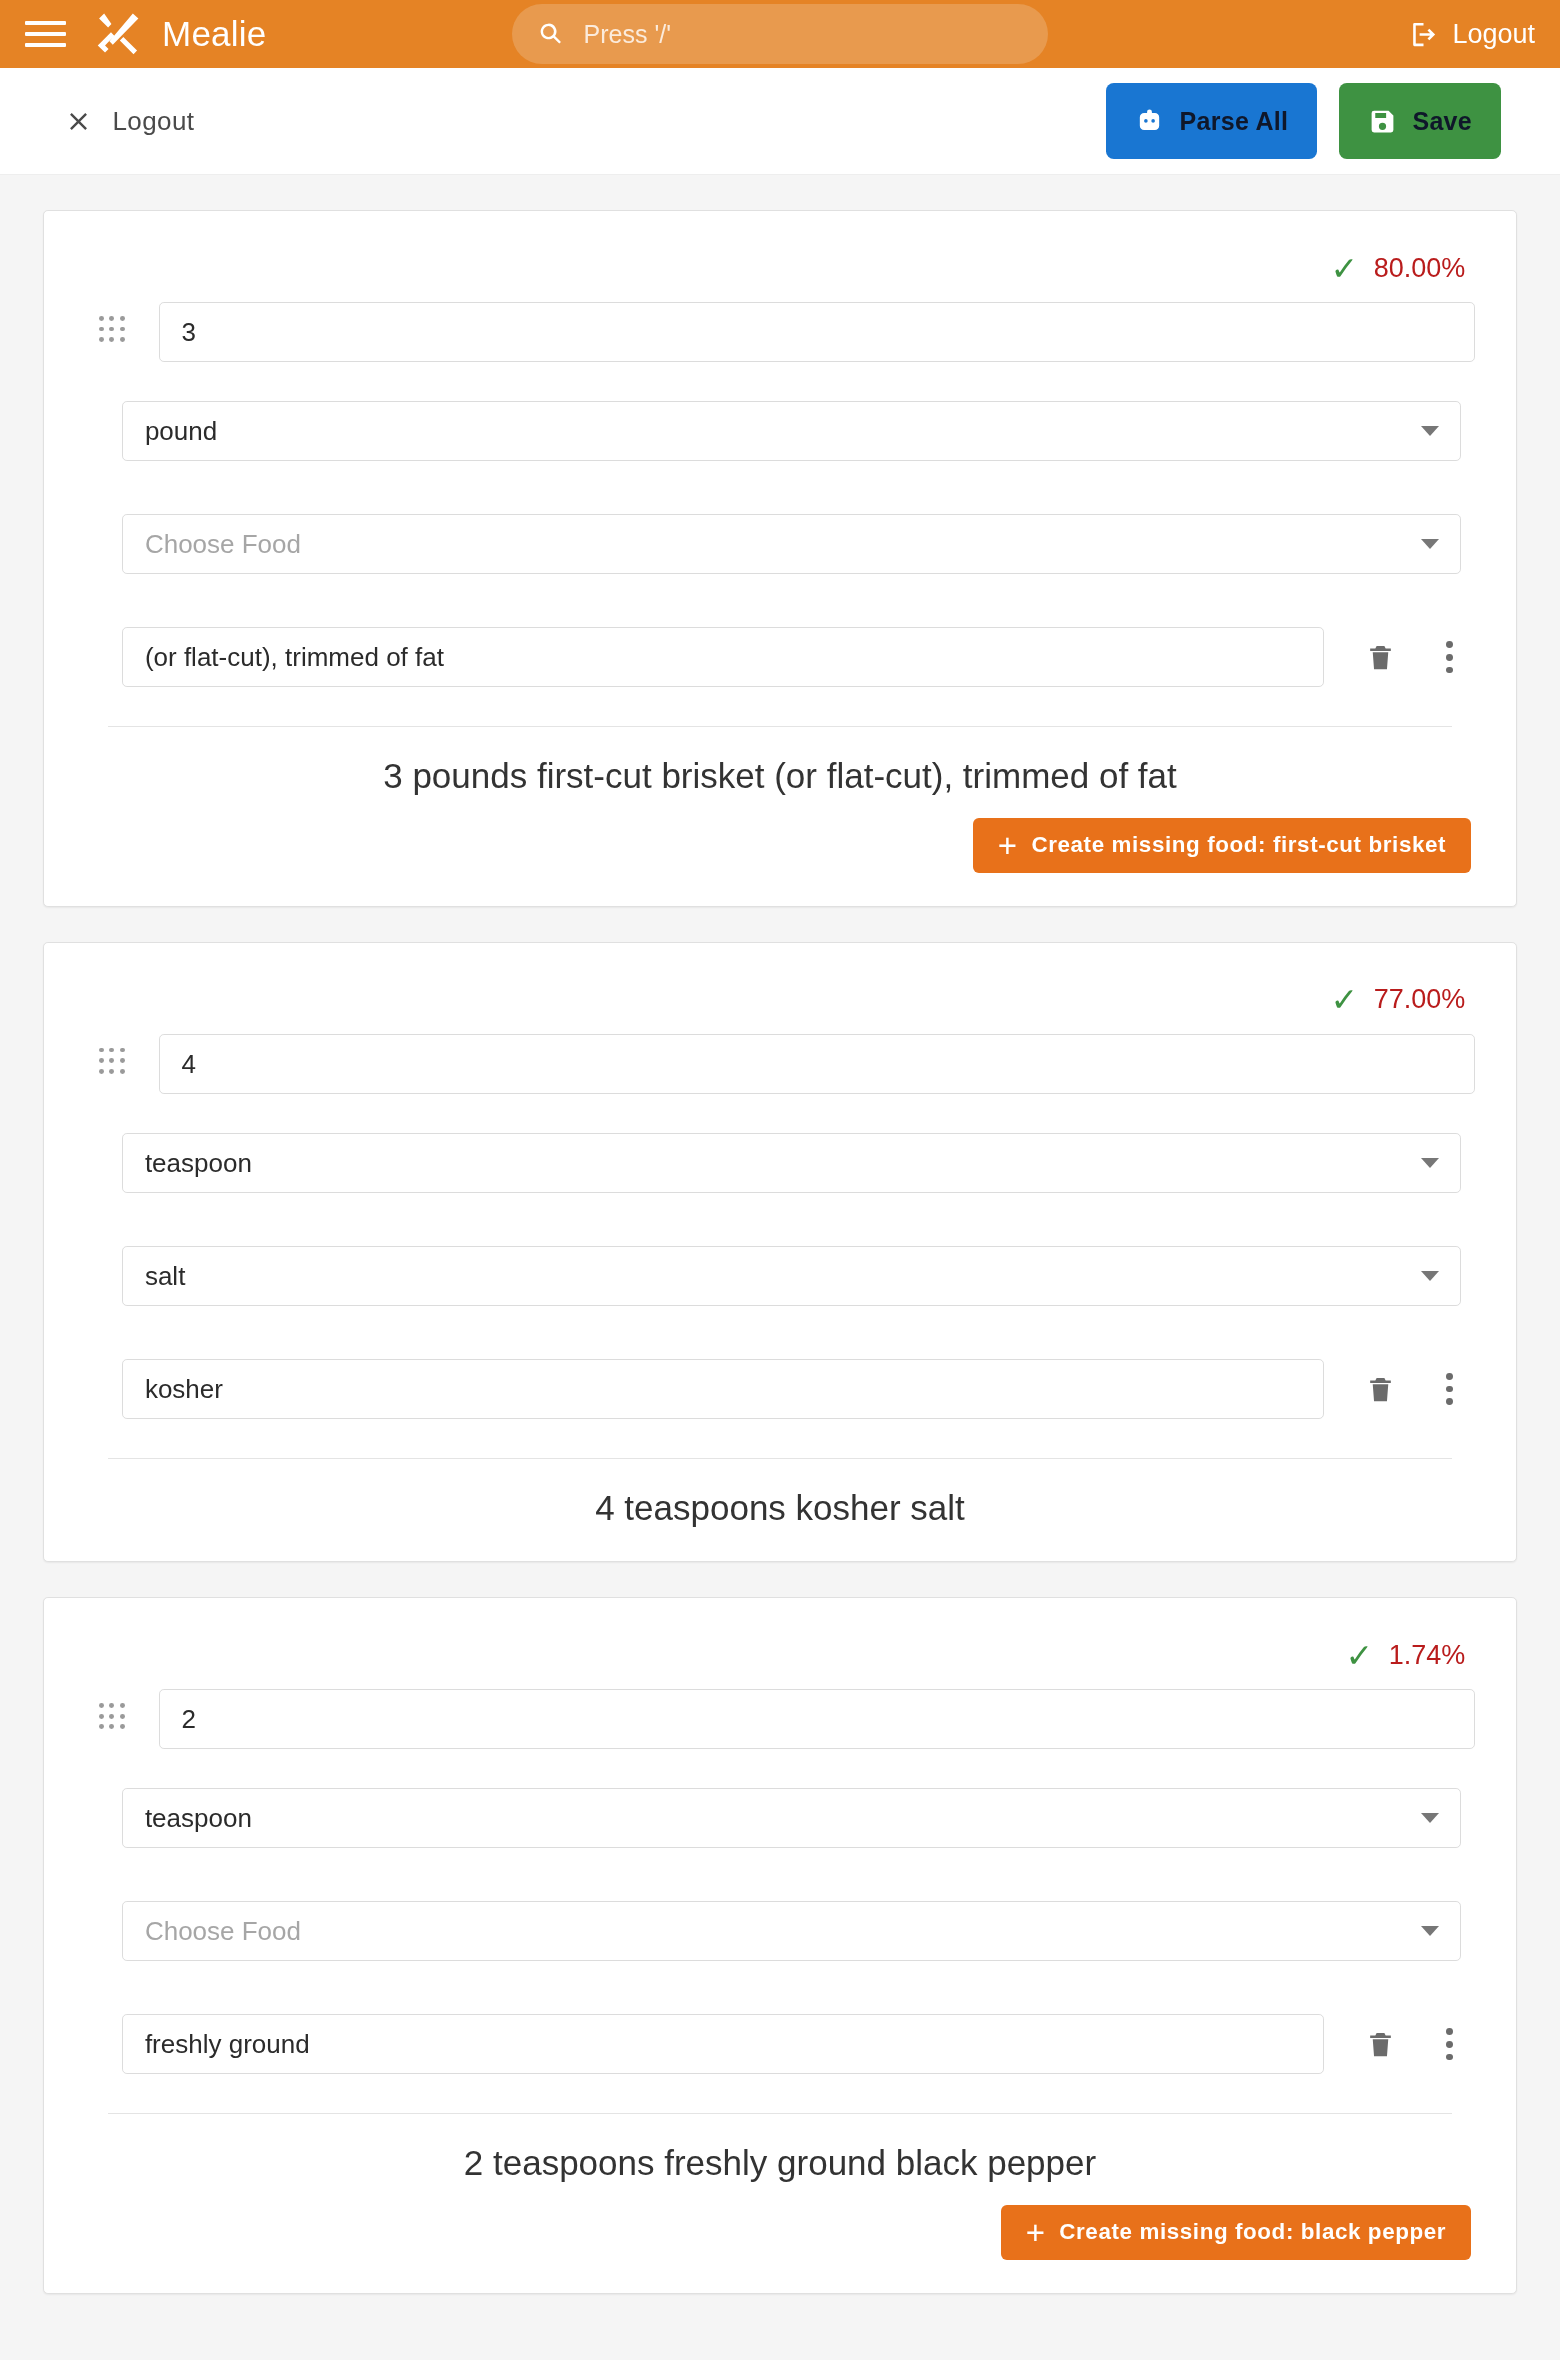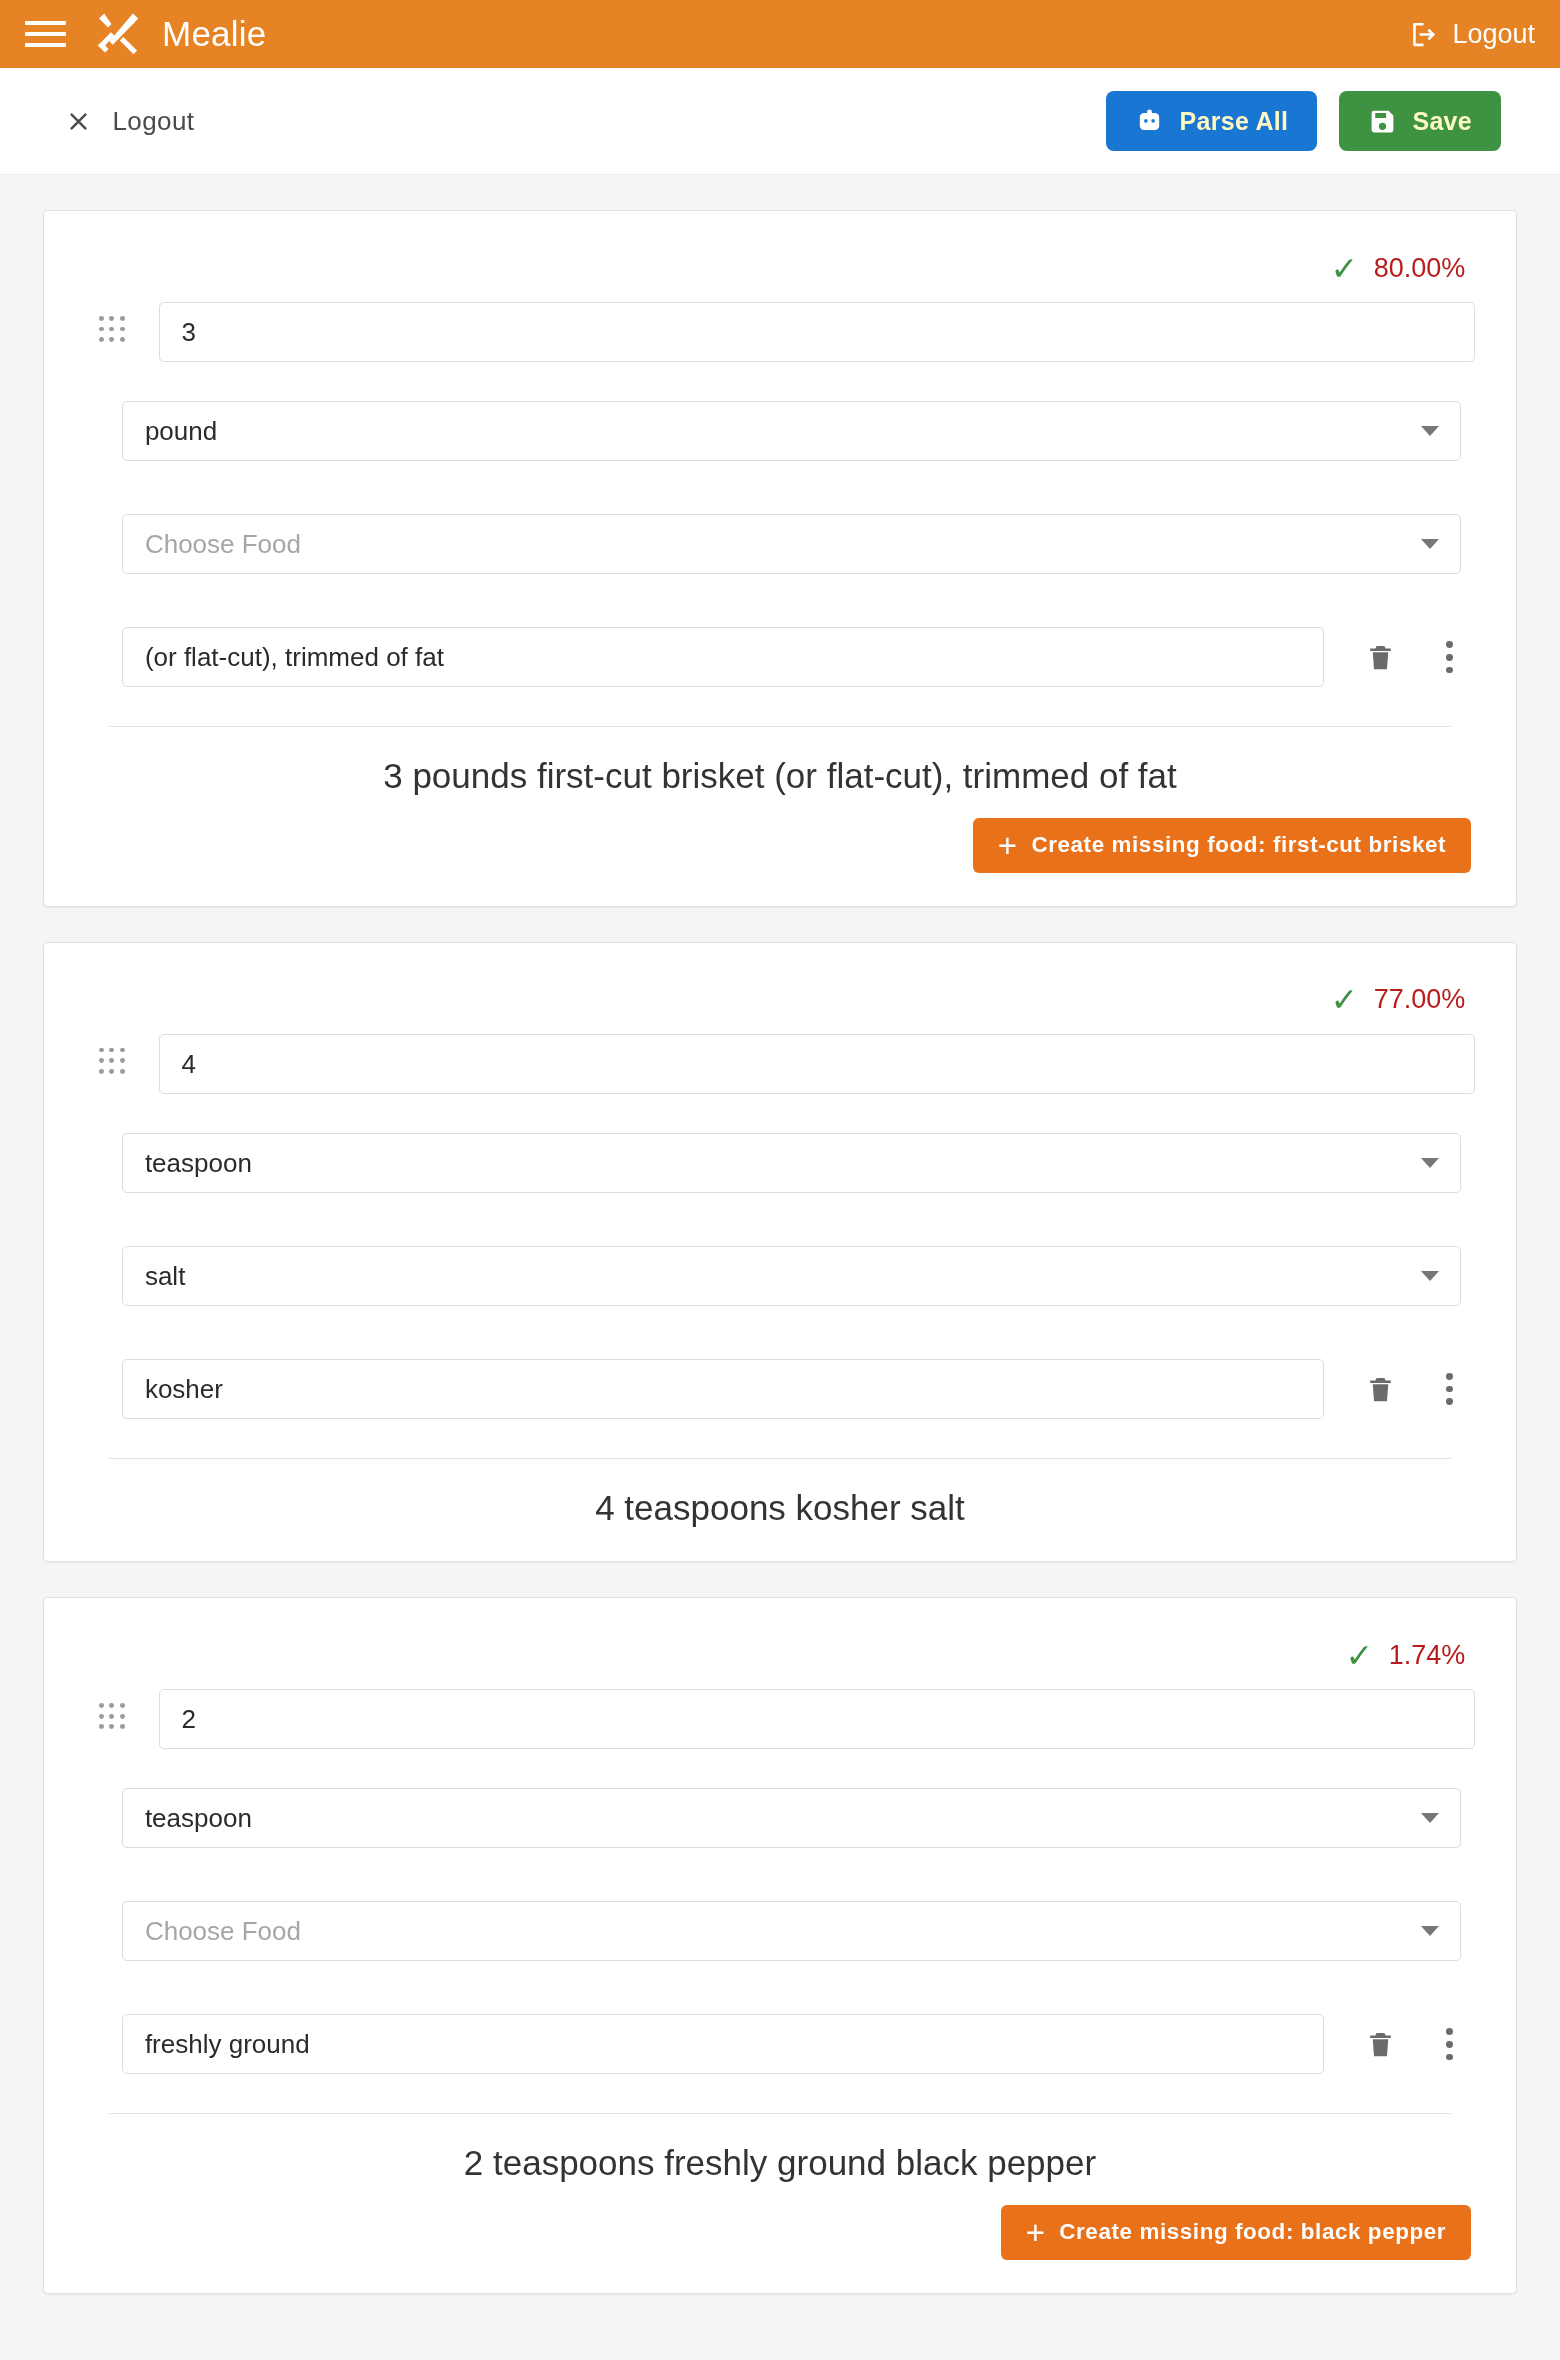--- a/index.html
+++ b/index.html
@@ -69,25 +69,25 @@
     border-bottom: 1px solid #eee;
   }
   .cancel-btn {
     display: flex; align-items: center; gap: 19.5px;
     color: #4a4a4a; font-size: 26px; cursor: pointer;
     letter-spacing: 0.4px;
   }
   .tb-right { margin-left: auto; display: flex; gap: 21.5px; align-items: center; }
   .btn {
     border: 0; border-radius: 7.8px;
-    color: #fef9c3;
+    color: #0f172a;
     font-size: 25px; font-weight: bold;
     font-family: "Liberation Sans", sans-serif;
     display: flex; align-items: center; gap: 15.6px;
-    padding: 0 29px; height: 60px;
+    padding: 0 29px; height: 76px;
     cursor: pointer;
     letter-spacing: 0.3px;
   }
   .btn-parse { background: #1976d2; }
   .btn-save { background: #3e9242; justify-content: flex-end; }
 
   
   .page { padding: 0 43px; }
   .card {
     background: #fff;
@@ -179,20 +179,26 @@
       <span></span>
       <span></span>
   </div>
   <div class="brand">
     <svg class="brand-logo" viewBox="0 0 24 24">
       <path fill="#ffffff" d="M5.5 2.5 L8.8 7.2 L7.3 8.8 L3.2 4.8 Z M18.5 2.5 L21 4.8 L9.4 16.6 L7.9 15.1 Z M4.2 15.4 L8.6 11 L10.1 12.6 L5.9 17 L7.5 18.6 L5.9 20.2 L2.6 17 Z M14.2 13.1 L20.4 19.3 L18.8 20.9 L12.6 14.7 Z"></path>
     </svg>
     <div class="brand-name">Mealie</div>
   </div>
 
+  <div class="search-wrap">
+    <svg class="s-icon" width="29" height="29" viewBox="0 0 24 24">
+      <path fill="#ffffff" d="M9.5 3a6.5 6.5 0 1 0 4.02 11.61l4.93 4.93 1.41-1.41-4.93-4.93A6.5 6.5 0 0 0 9.5 3m0 2a4.5 4.5 0 1 1 0 9 4.5 4.5 0 0 1 0-9"></path>
+    </svg>
+    <input class="search-input" value="" placeholder="Press '/'" style="">
+  </div>
 
   <div class="logout">
     <svg width="31" height="31" viewBox="0 0 24 24">
       <path fill="#ffffff" d="M5 3h7v2H6v14h6v2H5a1 1 0 0 1-1-1V4a1 1 0 0 1 1-1m11.5 4.5 4.5 4.5-4.5 4.5-1.4-1.4 2.1-2.1H9v-2h8.2l-2.1-2.1z"></path>
     </svg>
     <span>Logout</span>
   </div>
 </div>
 
 <div class="toolbar">

